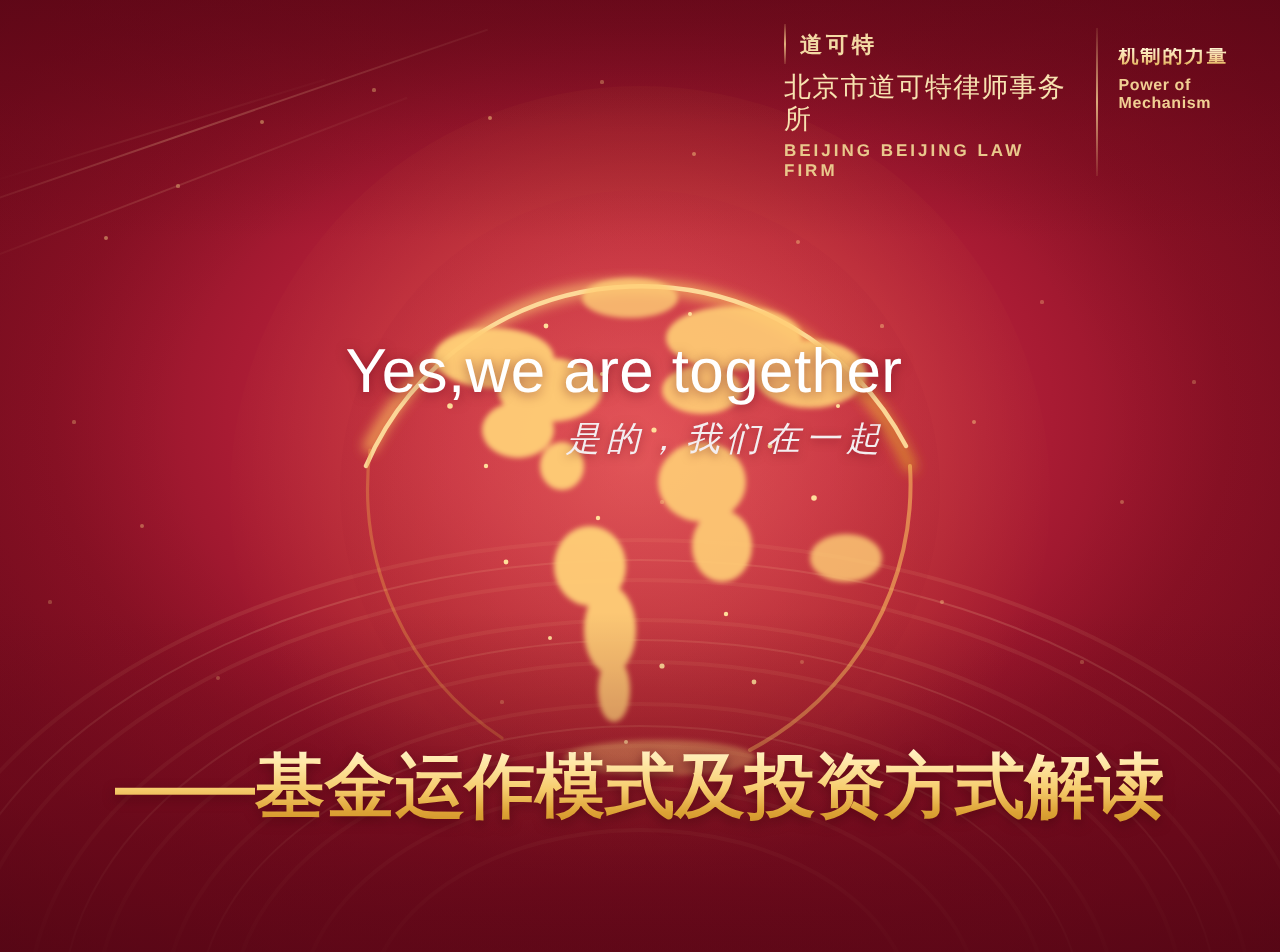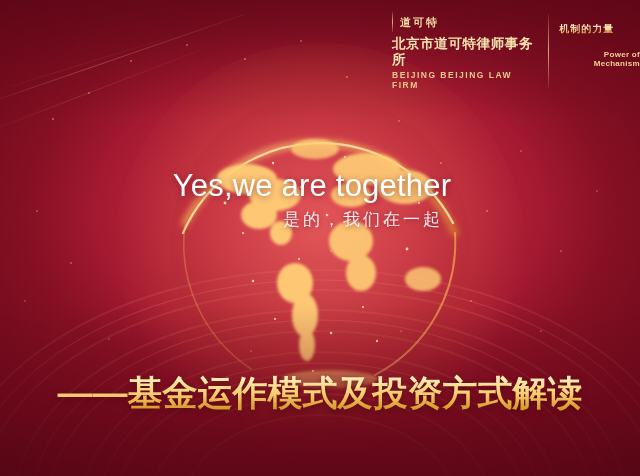--- a/index.html
+++ b/index.html
@@ -55,42 +55,43 @@
   .docvit-row{display:flex;align-items:center;gap:7px;}
   .docvit{
     font-size:25px;font-weight:bold;letter-spacing:1.4px;line-height:1;
     color:#f6d79a;
     background:linear-gradient(180deg,#fff2cf 0%,#f3d08f 48%,#d8a martian 49%,#c9922f 100%);
     background:linear-gradient(180deg,#fff4d4 0%,#f5d597 46%,#dca849 62%,#c18f2c 100%);
     -webkit-background-clip:text;background-clip:text;-webkit-text-fill-color:transparent;
   }
   .vdiv{width:1px;height:20px;background:linear-gradient(180deg,rgba(240,200,130,.15),rgba(245,205,140,.85),rgba(240,200,130,.15));}
   .daoketè{font-size:11px;color:#f3d9a4;letter-spacing:2px;font-weight:bold;}
-  .cn-firm{font-size:13.5px;color:#f7e2b0;letter-spacing:.6px;margin-top:4px;font-weight:bold;line-height:1.15;}
+  .cn-firm{font-size:13.5px;color:#f7e2b0;letter-spacing:.6px;margin-top:4px;font-weight:normal;line-height:1.15;}
   .en-firm{font-size:8.5px;color:#e9c88c;letter-spacing:1.5px;margin-top:3px;font-weight:bold;}
   .logo-sep{width:1px;align-self:stretch;margin:2px 10px 2px 0;
     background:linear-gradient(180deg,rgba(238,198,128,.10),rgba(244,208,145,.80),rgba(238,198,128,.10));}
   .logo-right{padding-top:12px;}
   .tagline-cn{font-size:10px;font-weight:bold;letter-spacing:1px;line-height:1;
     color:#f7e0a8;
     background:linear-gradient(180deg,#fff3d0 0%,#f4d193 55%,#d9a443 100%);
     -webkit-background-clip:text;background-clip:text;-webkit-text-fill-color:transparent;}
-  .tagline-en{font-size:8px;font-weight:bold;letter-spacing:.3px;color:#f0cf93;margin-top:16px;text-align:right;}
+  .tagline-en{font-size:8px;font-weight:bold;letter-spacing:.3px;color:#f0cf93;margin-top:4px;}
 
   
   .yes-line{
     position:absolute;left:0;right:16px;top:168px;text-align:center;
     font-size:31px;font-weight:300;color:#ffffff;letter-spacing:.2px;
     text-shadow:0 1px 6px rgba(90,0,20,.55);
   }
   .yes-cn{
     position:absolute;left:0;right:0;top:208px;text-align:center;
     font-size:17px;color:#f4eef0;letter-spacing:3px;
     text-shadow:0 1px 5px rgba(90,0,20,.5);
     padding-left:86px;
+    font-style:italic;
   }
 
   
   .headline,.subhead{
     position:absolute;left:0;right:0;text-align:center;
     font-weight:bold;white-space:nowrap;
   }
   .headline{
     top:286px;font-size:37px;letter-spacing:0px;
     background:linear-gradient(180deg,#fff6d8 0%,#ffe9ac 22%,#f8d075 50%,#e0a838 74%,#c98c22 100%);

